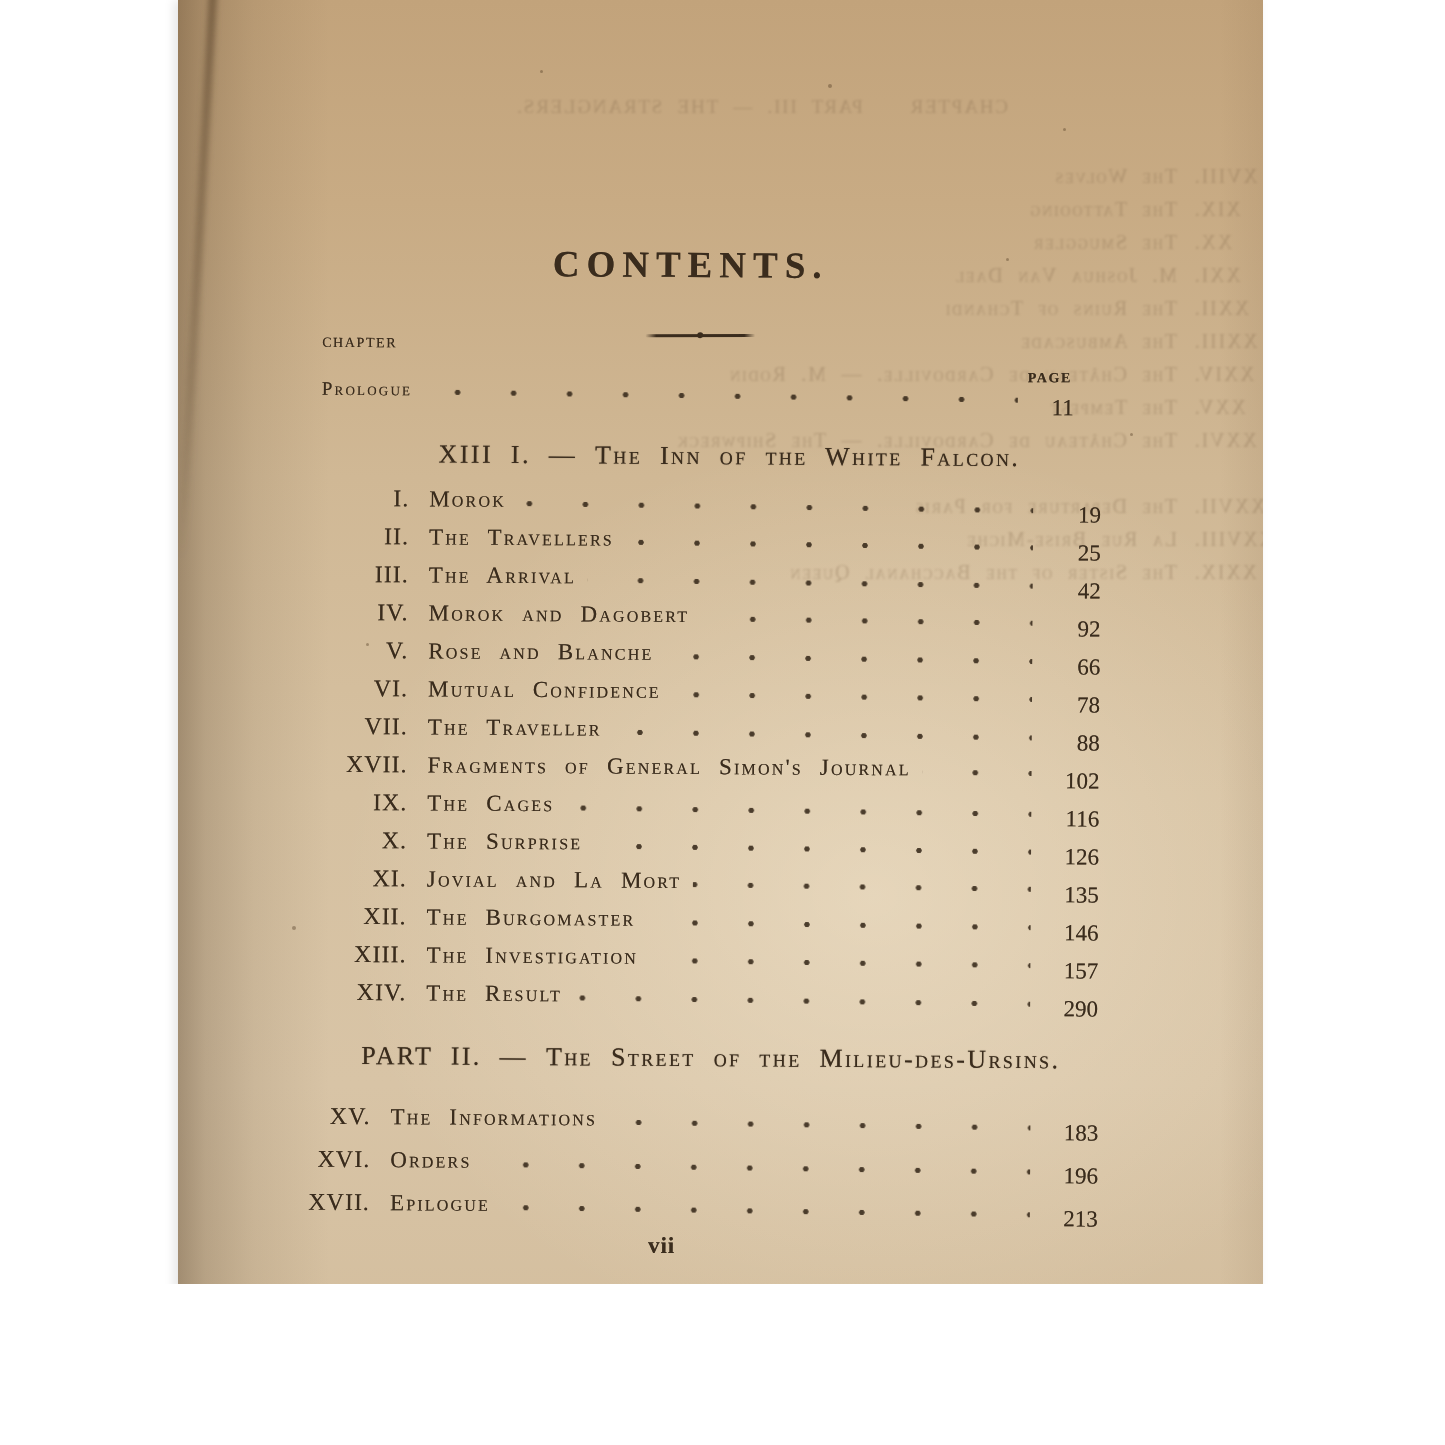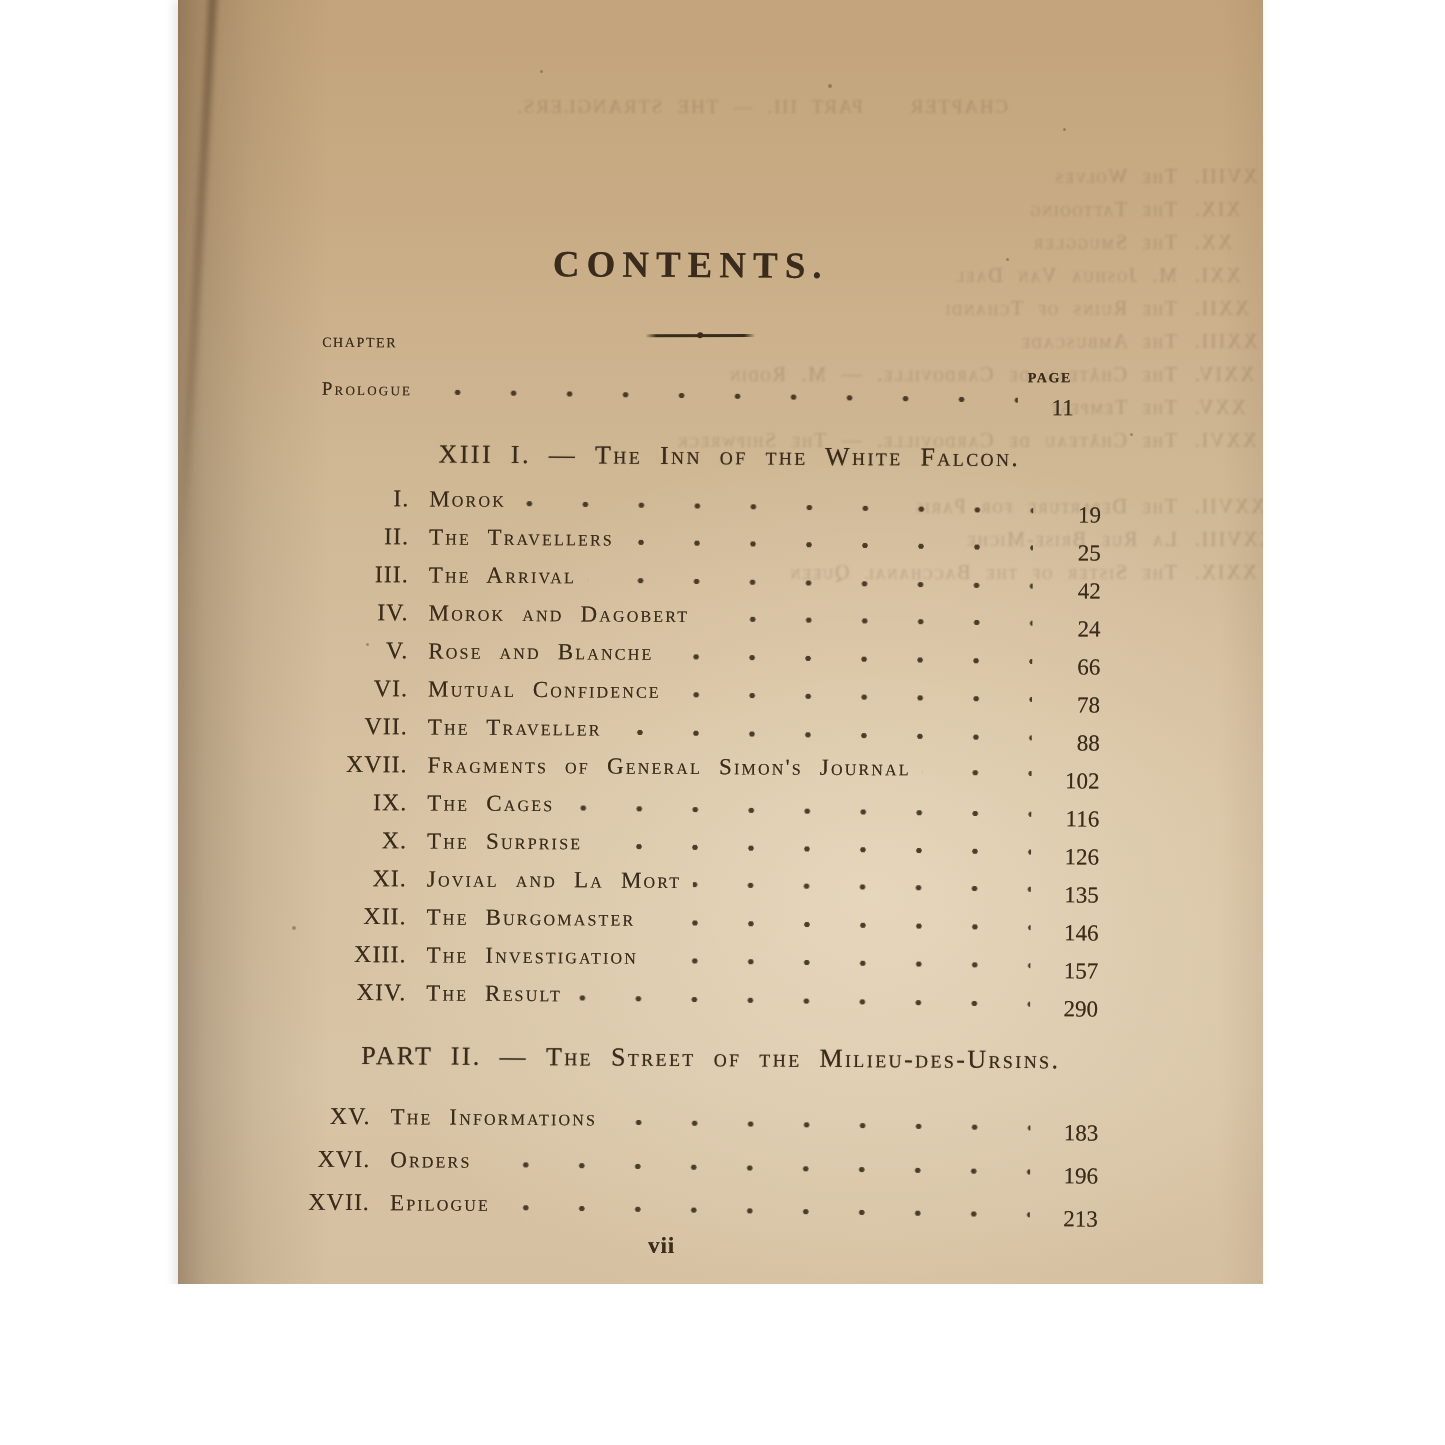--- a/index.html
+++ b/index.html
@@ -189,21 +189,21 @@
           <div class="toc-row">
             <span class="num-col">III.</span>
             <span class="title-col">The Arrival</span>
             <span class="leader"></span>
             <span class="page-col">42</span>
           </div>
           <div class="toc-row">
             <span class="num-col">IV.</span>
             <span class="title-col">Morok and Dagobert</span>
             <span class="leader"></span>
-            <span class="page-col">24</span>
+            <span class="page-col">92</span>
           </div>
           <div class="toc-row">
             <span class="num-col">V.</span>
             <span class="title-col">Rose and Blanche</span>
             <span class="leader"></span>
             <span class="page-col">66</span>
           </div>
           <div class="toc-row">
             <span class="num-col">VI.</span>
             <span class="title-col">Mutual Confidence</span>

